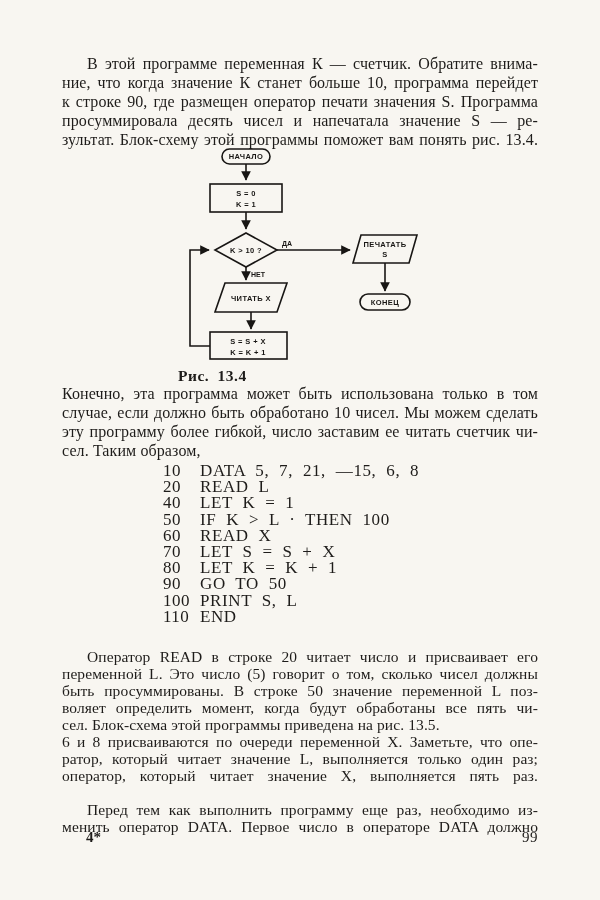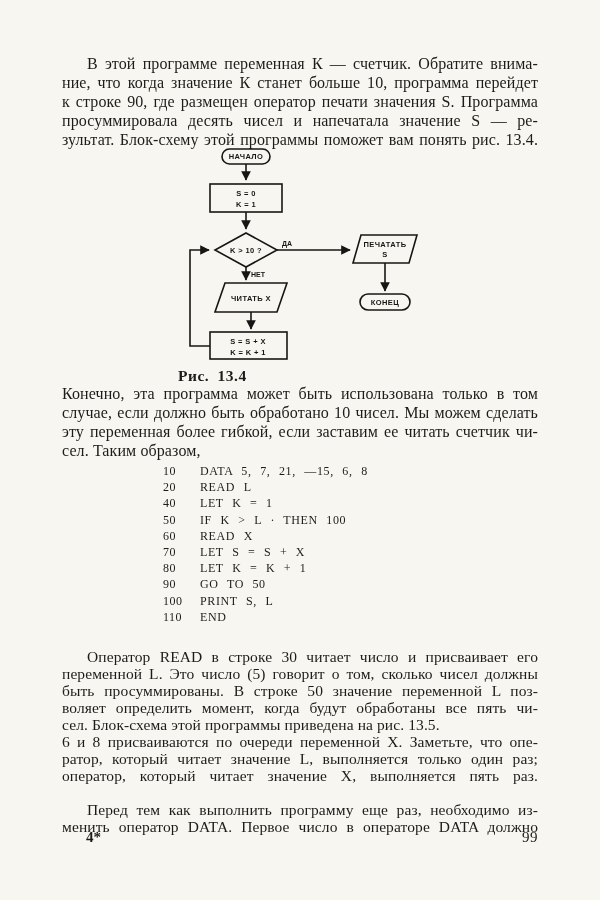--- a/index.html
+++ b/index.html
@@ -11,21 +11,21 @@
   .para{
     position:absolute; left:62px; width:476px;
     font-size:16px; line-height:19px; letter-spacing:0.1px;
   }
   .para.tight{line-height:17px; font-size:15.5px;}
   .ln{ text-align:justify; text-align-last:justify; white-space:normal; }
   .ln.last{ text-align-last:left; }
   .ln.ind{ padding-left:25px; }
   .code{
     position:absolute; left:163px; top:463px; width:375px;
-    font-size:12px; line-height:16.2px; letter-spacing:0.6px; word-spacing:5px;
+    font-size:17px; line-height:16.2px; letter-spacing:0.6px; word-spacing:5px;
   }
   .crow{ display:flex; }
   .cnum{ display:inline-block; width:37px; flex:0 0 37px; letter-spacing:0.5px;}
   .ctxt{ display:inline-block;text-align:right; }
   .flowchart{ position:absolute; left:148px; top:146px; width:300px; height:232px; }
   .flowchart svg{ display:block; }
   .fc-label{ font-family:"Liberation Sans", sans-serif; font-size:7.5px; font-weight:bold;
              fill:#181614; letter-spacing:0.4px; }
   .fc-small{ font-family:"Liberation Sans", sans-serif; font-size:7px; font-weight:bold; fill:#181614;}
   .caption{
@@ -109,21 +109,21 @@
         <text x="100" y="209" text-anchor="middle" class="fc-label">K = K + 1</text>
       </g>
     </svg>
   </div>
 
   <div class="caption">Рис. 13.4</div>
 
   <div class="para" style="top:384px">
     <div class="ln">Конечно, эта программа может быть использована только в том</div>
     <div class="ln">случае, если должно быть обработано 10 чисел. Мы можем сделать</div>
-    <div class="ln">эту переменная более гибкой, если заставим ее читать счетчик чи-</div>
+    <div class="ln">эту программу более гибкой, число заставим ее читать счетчик чи-</div>
     <div class="ln last">сел.  Таким  образом,</div>
   </div>
 
   <div class="code">
     <div class="crow">
         <span class="cnum">10</span>
         <span class="ctxt">DATA 5, 7, 21, —15, 6, 8</span>
       </div>
     <div class="crow">
         <span class="cnum">20</span>
@@ -157,21 +157,21 @@
         <span class="cnum">100</span>
         <span class="ctxt">PRINT S, L</span>
       </div>
     <div class="crow">
         <span class="cnum">110</span>
         <span class="ctxt">END</span>
       </div>
   </div>
 
   <div class="para tight" style="top:648px">
-    <div class="ln ind">Оператор READ в строке 30 читает число и присваивает его</div>
+    <div class="ln ind">Оператор READ в строке 20 читает число и присваивает его</div>
     <div class="ln">переменной L. Это число (5) говорит о том, сколько чисел должны</div>
     <div class="ln">быть просуммированы. В строке 50 значение переменной L поз-</div>
     <div class="ln">воляет определить момент, когда будут обработаны все пять чи-</div>
     <div class="ln last">сел. Блок-схема этой программы приведена на рис. 13.5.</div>
   </div>
 
   <div class="para tight" style="top:733px">
     <div class="ln">6 и 8 присваиваются по очереди переменной X. Заметьте, что опе-</div>
     <div class="ln">ратор, который читает значение L, выполняется только один раз;</div>
     <div class="ln">оператор, который читает значение X, выполняется пять раз.</div>

